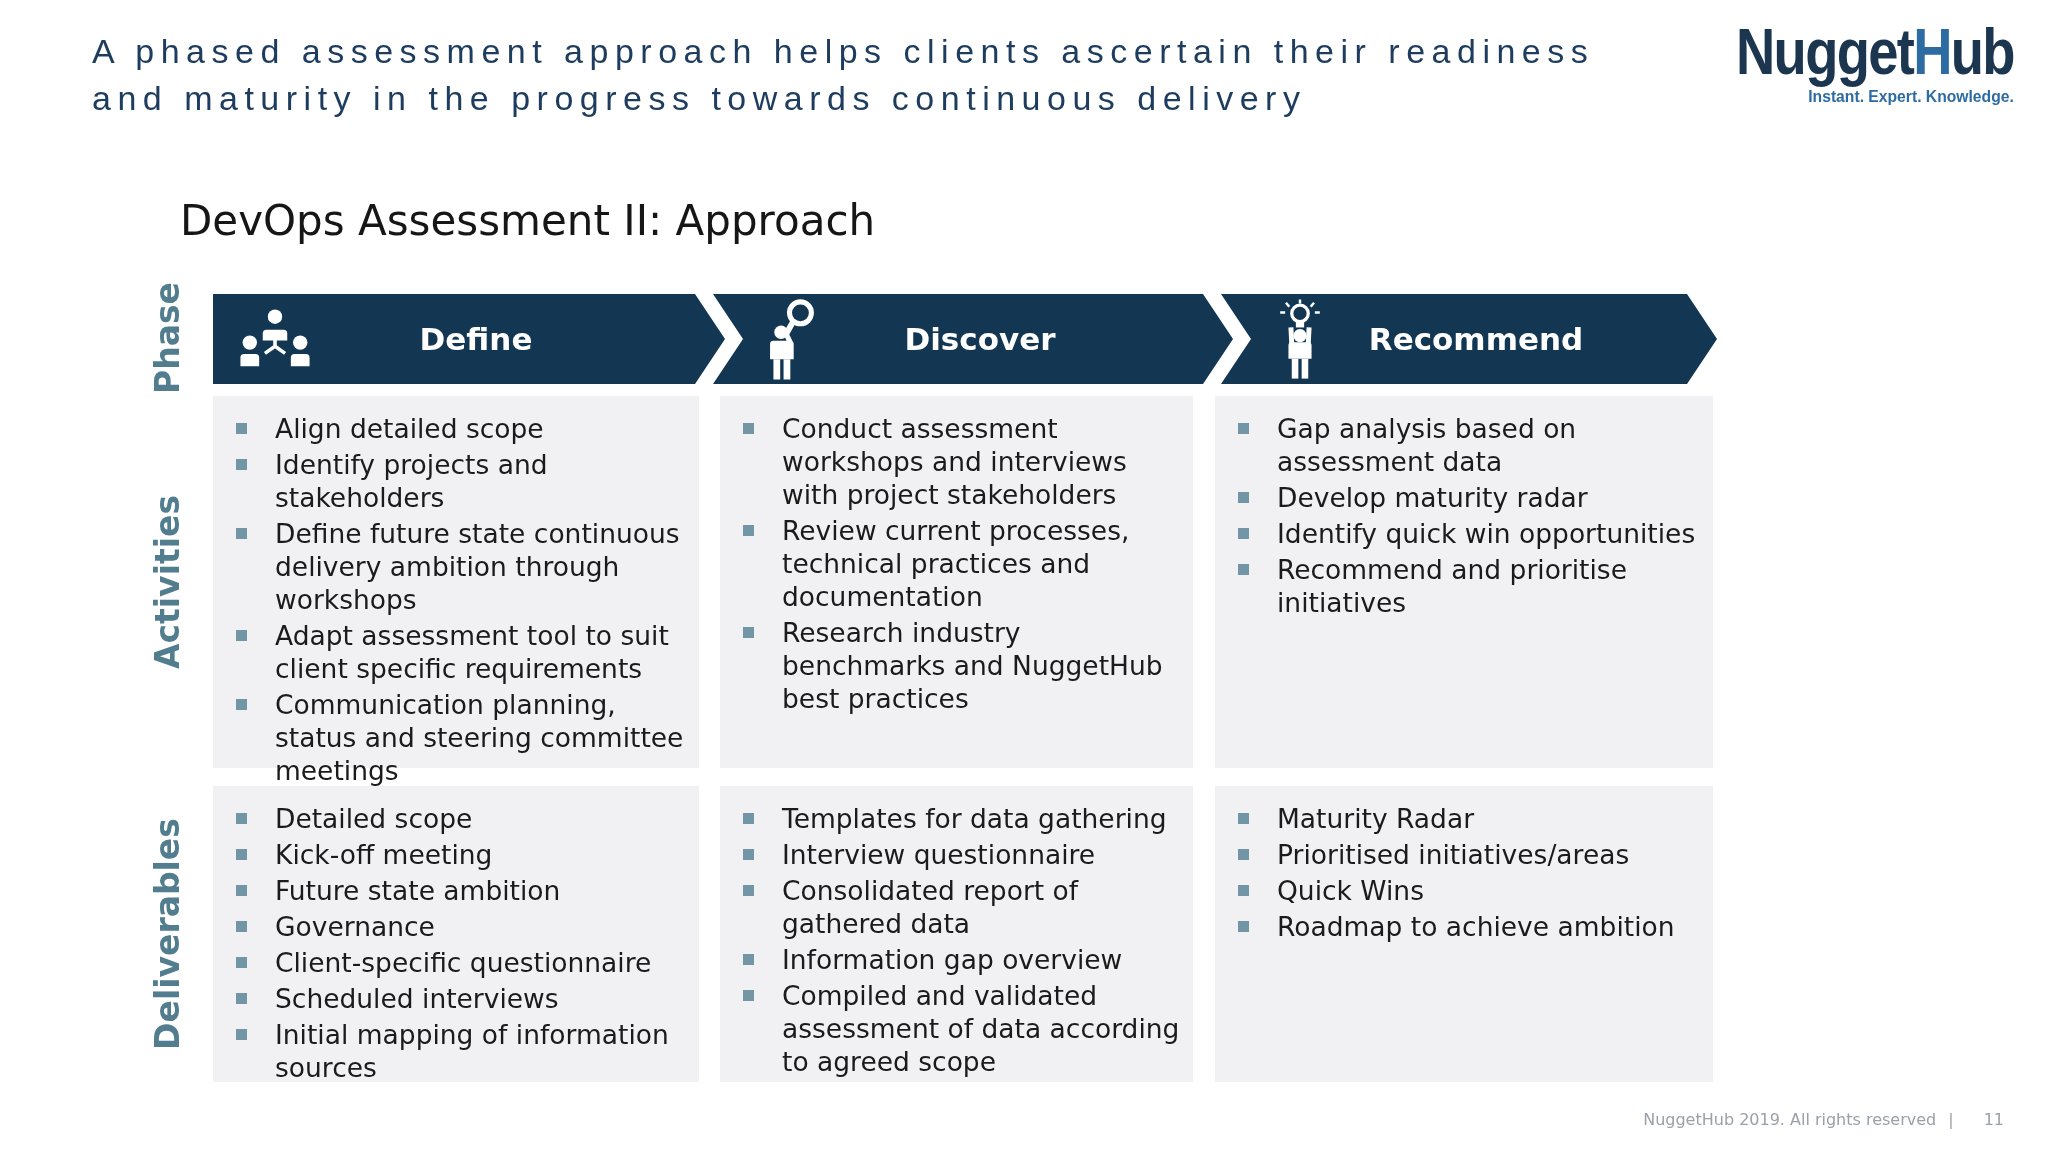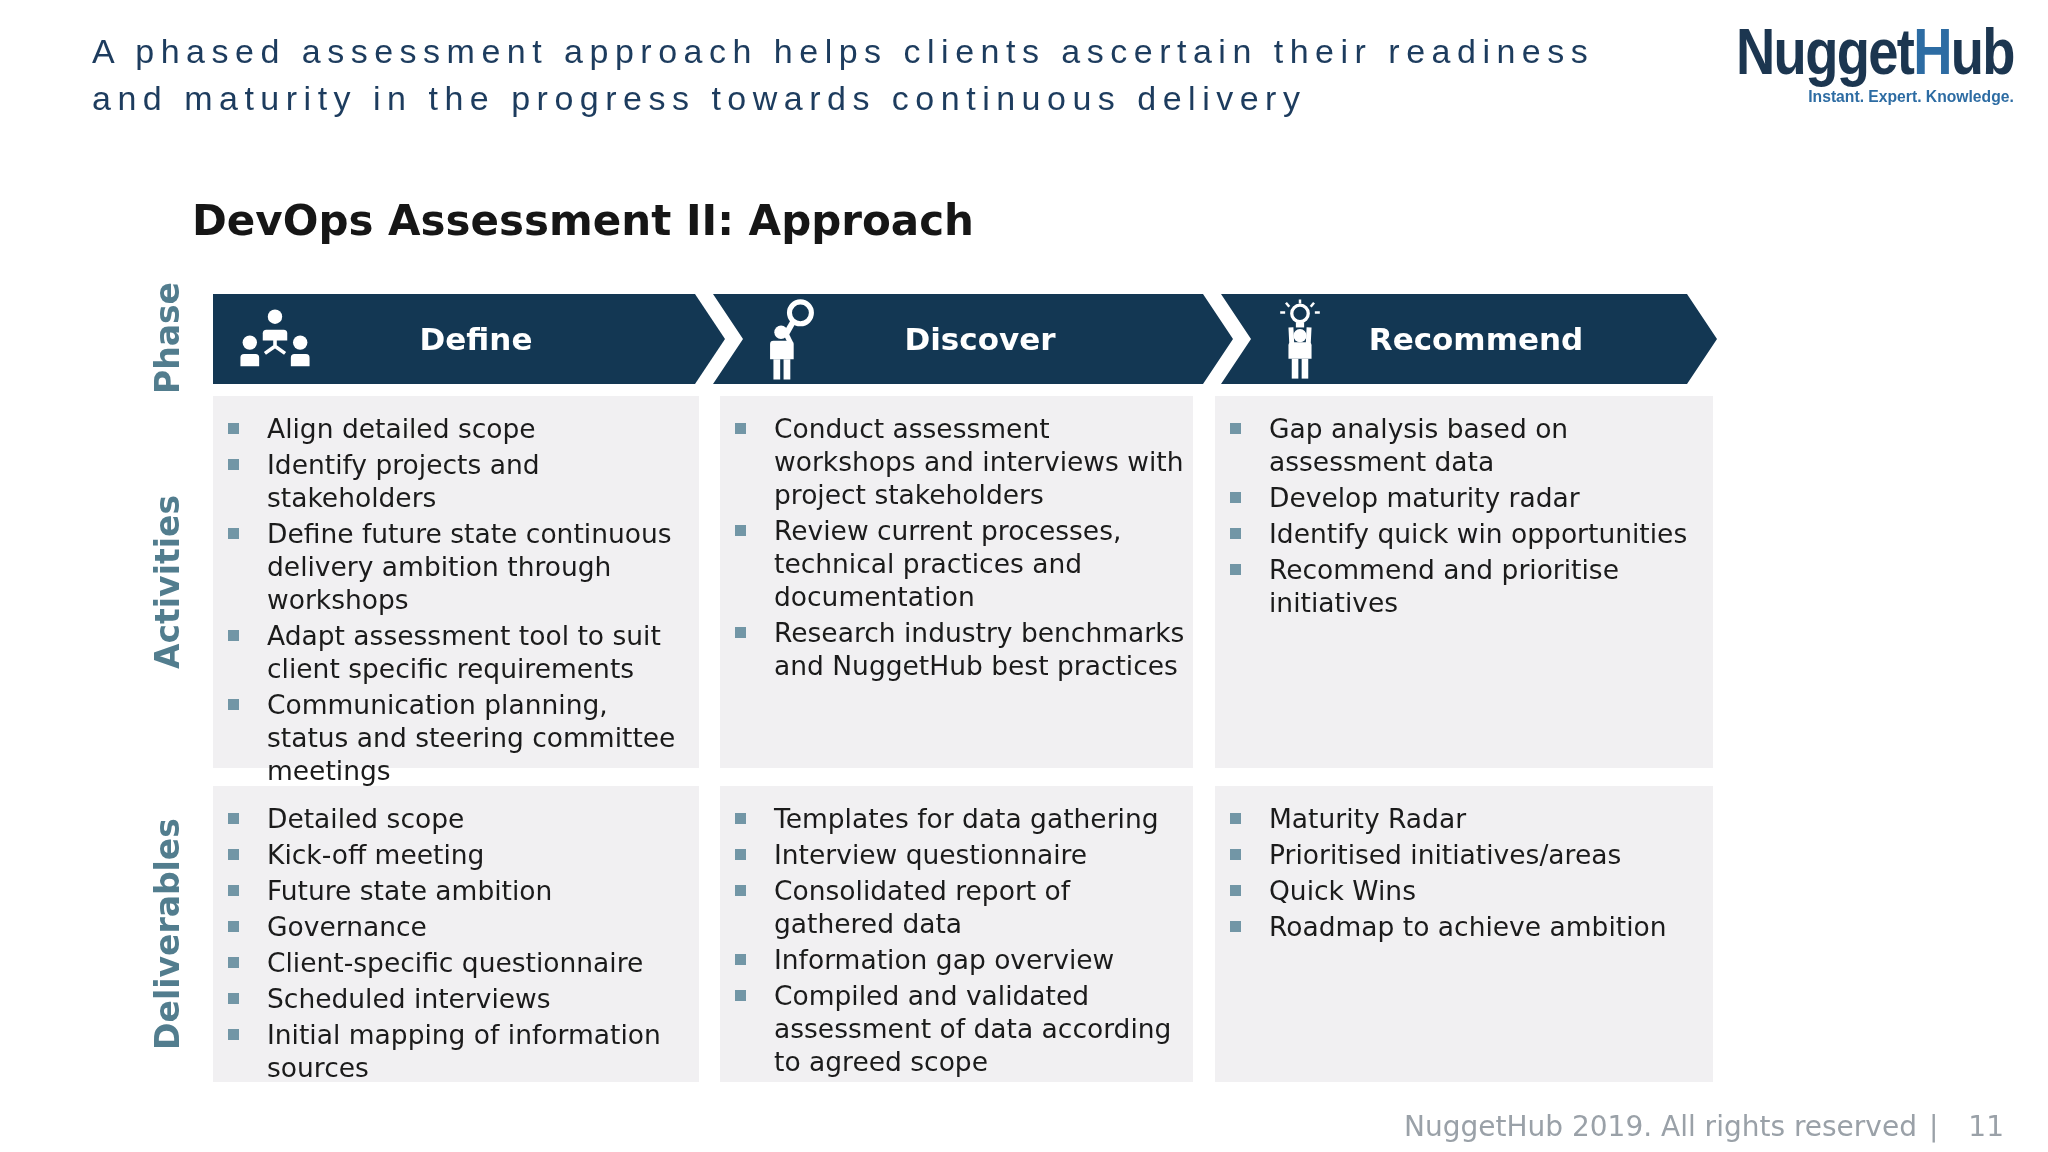--- a/index.html
+++ b/index.html
@@ -23,22 +23,22 @@
   .logo-name{font-family:"Liberation Sans", sans-serif;font-weight:700;
              font-size:64px;letter-spacing:-2px;line-height:1;white-space:nowrap;
              transform:scaleX(.85);transform-origin:right top;}
   .lp-navy{color:var(--logo_navy);}
   .lp-blue{color:var(--logo_blue);}
   .logo-tag{font-family:"Liberation Sans", sans-serif;font-weight:700;font-size:16.5px;
             color:var(--logo_blue);margin-top:3px;white-space:nowrap;
             transform:scaleX(.95);transform-origin:right top;}
 
   
-  .heading{position:absolute;left:192px;top:196px;margin:0;font-size:42px;
-           font-weight:700;color:#161616;white-space:nowrap;}
+  .heading{position:absolute;left:180px;top:196px;margin:0;font-size:42px;
+           font-weight:400;color:#161616;white-space:nowrap;}
 
   
   .row-label{position:absolute;left:167px;font-weight:700;font-size:33px;
              color:var(--row_label);white-space:nowrap;
              transform:translate(-50%,-50%) rotate(-90deg);}
   .rl-phase{top:338px;}
   .rl-activities{top:582px;}
   .rl-deliverables{top:934px;}
 
   
@@ -56,28 +56,28 @@
   .seg2 .icon{left:52px;}
   .seg3 .icon{left:46px;}
 
   
   .box{position:absolute;background:var(--box_bg);}
   .c1{left:213px;width:486px;}
   .c2{left:720px;width:473px;}
   .c3{left:1215px;width:498px;}
   .r-act{top:396px;height:372px;}
   .r-del{top:786px;height:296px;}
-  .box ul{list-style:none;margin:0;padding:16px 8px 0 8px;}
+  .box ul{list-style:none;margin:0;padding:16px 8px 0 16px;}
   .box li{position:relative;padding-left:46px;font-size:26.5px;line-height:33px;
           color:#1b1b1b;margin-bottom:3px;}
   .box li::before{content:"";position:absolute;left:7px;top:11px;width:11px;height:11px;
                   background:var(--bullet);}
 
   
-  .footer{position:absolute;top:1110px;right:44px;font-size:28px;color:var(--footer);
+  .footer{position:absolute;top:1110px;right:44px;font-size:16px;color:var(--footer);
           display:flex;align-items:baseline;white-space:nowrap;}
   .footer .sep{margin-left:12px;}
   .footer .page{margin-left:30px;}
 </style>
 </head>
 <body>
 
 <div class="slide">
 
   <div class="title">

